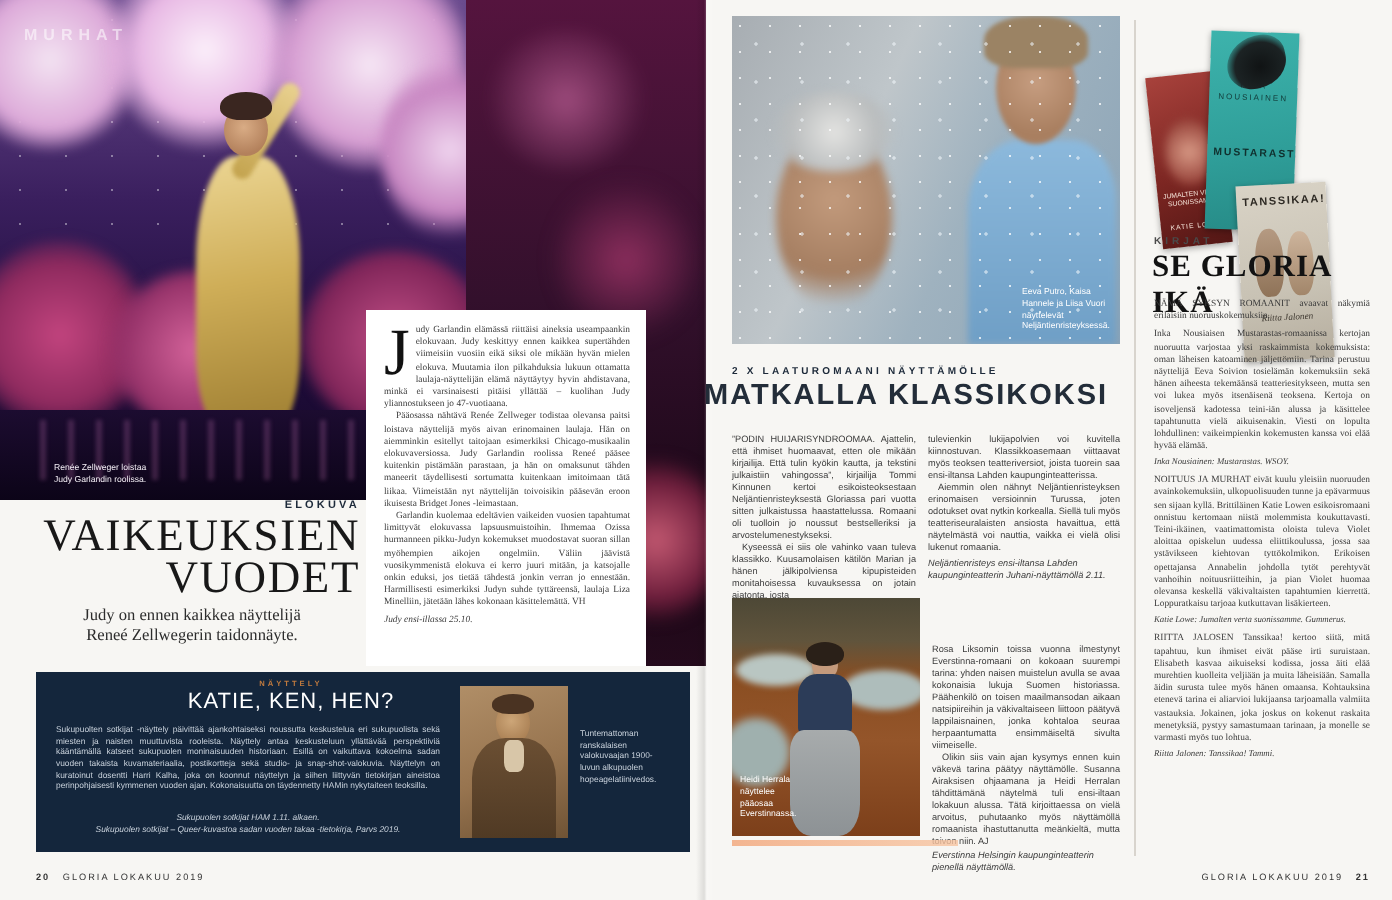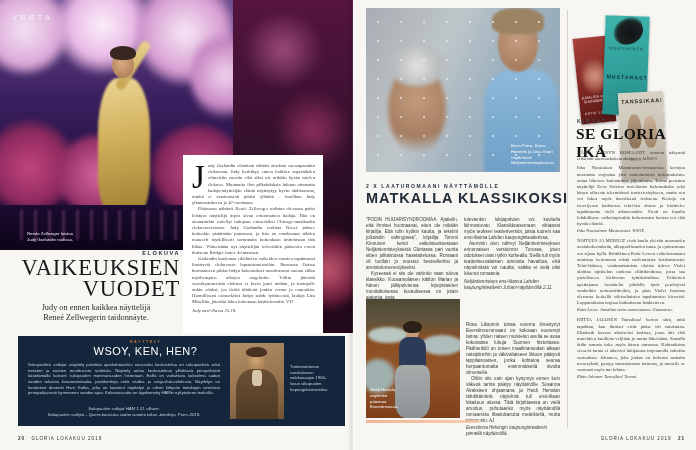--- a/index.html
+++ b/index.html
@@ -23,21 +23,21 @@
   #film-headline{left:14px;top:258px;width:166px;text-align:right;font-family:"Liberation Serif",serif;font-size:22.5px;line-height:.93;letter-spacing:.8px;color:#181818;}
   #film-stand{left:10px;top:303px;width:172px;text-align:center;font-family:"Liberation Serif",serif;font-size:8.3px;line-height:1.25;color:#2c2c2c;}
   #navy-box{left:18px;top:336px;width:327px;height:90px;background:#14263c;}
   #sepia-photo{left:212px;top:7px;width:54px;height:76px;background:linear-gradient(160deg,#b08e67 0%,#97744f 55%,#6f5335 100%);}
   .navy-cap{color:#c9d2dc;font-size:4.2px;line-height:1.35;}
 
   
   #rain-photo{left:366px;top:8px;width:194px;height:164px;background:linear-gradient(115deg,#a7adb2 0%,#bfc6ca 35%,#9fb2bf 60%,#8aa3b6 100%);}
   .raindots{position:absolute;left:0;top:0;width:100%;height:100%;background-image:radial-gradient(circle 1.1px at 4px 5px,rgba(255,255,255,.75) 45%,transparent 60%),radial-gradient(circle 1.6px at 12px 14px,rgba(240,246,250,.6) 45%,transparent 60%);background-size:15px 13px,23px 19px;}
   #theatre-kicker{left:366px;top:183px;font-size:5px;}
-  #theatre-title{left:366px;top:190px;font-size:14.5px;font-weight:bold;letter-spacing:1px;color:#232d39;}
+  #theatre-title{left:352px;top:190px;font-size:14.5px;font-weight:bold;letter-spacing:1px;color:#232d39;}
   .midcol{width:92px;}
   #bog-photo{left:366px;top:299px;width:94px;height:119px;background:linear-gradient(180deg,#4d4836 0%,#60543c 18%,#8a4e22 34%,#94552a 60%,#7c3f1a 100%);}
   #ei-title{left:466px;top:297px;font-size:10.5px;font-weight:bold;letter-spacing:.4px;line-height:1.08;color:#232d39;}
   #orange-sliver{left:366px;top:420px;width:113px;height:3px;background:linear-gradient(90deg,#f2a578,#f7c5a2);opacity:.8;}
 
   
   #side-rule{left:567px;top:10px;width:1px;height:418px;background:#d8d4cd;}
   .bookcover{position:absolute;box-shadow:0 1px 3px rgba(0,0,0,.35);}
   #kirjat-kicker{left:577px;top:118px;font-size:5px;font-weight:bold;letter-spacing:2px;color:#4a4a4a;}
   #books-title{left:576px;top:125px;font-family:"Liberation Serif",serif;font-weight:bold;font-size:15.5px;letter-spacing:.5px;color:#121212;}
@@ -61,21 +61,21 @@
     <div class="blob" style="left:190px;top:30px;width:70px;height:90px;background:radial-gradient(circle,#efd4ee 0%,#c887c2 55%,transparent 78%);filter:blur(3px);"></div>
     <div class="blob" style="left:-15px;top:120px;width:90px;height:95px;background:radial-gradient(circle,#c2447e 0%,#8e2a5e 55%,transparent 80%);filter:blur(3px);"></div>
     <div class="blob" style="left:55px;top:135px;width:85px;height:80px;background:radial-gradient(circle,#d4639a 0%,#97336a 60%,transparent 82%);filter:blur(3px);"></div>
     <div class="blob" style="left:150px;top:125px;width:95px;height:90px;background:radial-gradient(circle,#c14f86 0%,#82265a 60%,transparent 82%);filter:blur(3px);"></div>
     <div class="abs" style="left:98px;top:78px;width:52px;height:140px;background:linear-gradient(170deg,#ecd694 0%,#cfae58 45%,#9c7c30 100%);border-radius:38% 38% 30% 30%;filter:blur(1.2px);"></div>
     <div class="abs" style="left:128px;top:38px;width:10px;height:55px;background:linear-gradient(#e9d190,#c3a34e);transform:rotate(32deg);border-radius:5px;filter:blur(1px);"></div>
     <div class="blob" style="left:112px;top:52px;width:22px;height:26px;background:radial-gradient(circle at 45% 45%,#d9ac85 0%,#b3815c 70%);"></div>
     <div class="abs" style="left:110px;top:46px;width:26px;height:14px;background:#3a2620;border-radius:50% 50% 40% 40%;"></div>
     <div class="abs" style="left:0;top:205px;width:233px;height:45px;background:linear-gradient(180deg,#1c0c30 0%,#0c0418 100%);"></div>
     <div class="abs" style="left:20px;top:210px;width:190px;height:30px;background:repeating-linear-gradient(90deg,rgba(210,120,190,.25) 0 3px,transparent 3px 14px);filter:blur(1px);"></div>
-    <div class="abs" style="left:12px;top:13px;font-size:8px;letter-spacing:3px;color:rgba(255,255,255,.55);font-weight:bold;">VERTA</div>
+    <div class="abs" style="left:12px;top:13px;font-size:8px;letter-spacing:3px;color:rgba(255,255,255,.55);font-weight:bold;">MURHAT</div>
     <div class="abs cap" style="left:27px;top:231px;width:52px;text-align:left;color:#f3eef5;">Renée Zellweger loistaa Judy Garlandin roolissa.</div>
   </div>
 
   <div class="abs photo" id="stage-right">
     <div class="blob" style="left:10px;top:15px;width:80px;height:70px;background:radial-gradient(circle,#b35a8e 0%,transparent 75%);filter:blur(4px);opacity:.8;"></div>
     <div class="blob" style="left:45px;top:90px;width:70px;height:80px;background:radial-gradient(circle,#8e2f5e 0%,transparent 75%);filter:blur(5px);"></div>
     <div class="blob" style="left:60px;top:230px;width:70px;height:80px;background:radial-gradient(circle,#c45a72 0%,#6e1e3c 55%,transparent 80%);filter:blur(4px);"></div>
   </div>
 
   <div class="abs" id="white-textbox">
@@ -91,21 +91,21 @@
     <div>Judy on ennen kaikkea näyttelijä</div>
     <div>Reneé Zellwegerin taidonnäyte.</div>
   </div>
   <div class="abs" id="film-headline">
     <div>VAIKEUKSIEN</div>
     <div>VUODET</div>
   </div>
 
   <div class="abs" id="navy-box">
     <div class="abs" style="left:60px;top:4px;width:135px;text-align:center;font-size:3.8px;letter-spacing:1.5px;color:#c07a3e;font-weight:bold;">NÄYTTELY</div>
-    <div class="abs" style="left:60px;top:9px;width:135px;text-align:center;font-size:11px;color:#ffffff;letter-spacing:.5px;">WSOY, KEN, HEN?</div>
+    <div class="abs" style="left:60px;top:9px;width:135px;text-align:center;font-size:11px;color:#ffffff;letter-spacing:.5px;">KATIE, KEN, HEN?</div>
     <div class="abs navy-cap" style="left:10px;top:26px;width:192px;text-align:justify;">Sukupuolten sotkijat -näyttely päivittää ajankohtaiseksi noussutta keskustelua eri sukupuolista sekä miesten ja naisten muuttuvista rooleista. Näyttely antaa keskusteluun yllättävää perspektiiviä kääntämällä katseet sukupuolen moninaisuuden historiaan. Esillä on vaikuttava kokoelma sadan vuoden takaista kuvamateriaalia, postikortteja sekä studio- ja snap-shot-valokuvia. Näyttelyn on kuratoinut dosentti Harri Kalha, joka on koonnut näyttelyn ja siihen liittyvän tietokirjan aineistoa perinpohjaisesti kymmenen vuoden ajan. Kokonaisuutta on täydennetty HAMin nykytaiteen teoksilla.</div>
     <div class="abs navy-cap ital" style="left:10px;top:70px;width:192px;text-align:center;">Sukupuolen sotkijat HAM 1.11. alkaen.</div>
     <div class="abs navy-cap ital" style="left:10px;top:76px;width:192px;text-align:center;">Sukupuolen sotkijat – Queer-kuvastoa sadan vuoden takaa -tietokirja, Parvs 2019.</div>
     <div class="abs photo" id="sepia-photo">
       <div class="blob" style="left:18px;top:8px;width:17px;height:21px;background:radial-gradient(circle at 45% 45%,#cda678 0%,#a97f53 75%);"></div>
       <div class="abs" style="left:16px;top:4px;width:21px;height:10px;background:#4a3322;border-radius:50% 50% 40% 40%;"></div>
       <div class="abs" style="left:6px;top:26px;width:42px;height:50px;background:linear-gradient(180deg,#6b4f33 0%,#503a24 100%);border-radius:40% 40% 0 0;"></div>
       <div class="abs" style="left:22px;top:27px;width:10px;height:16px;background:#d8c6a8;border-radius:30%;"></div>
     </div>
     <div class="abs navy-cap" style="left:272px;top:28px;width:46px;text-align:left;">Tuntemattoman ranskalaisen valokuvaajan 1900-luvun alkupuolen hopeagelatiinivedos.</div>

